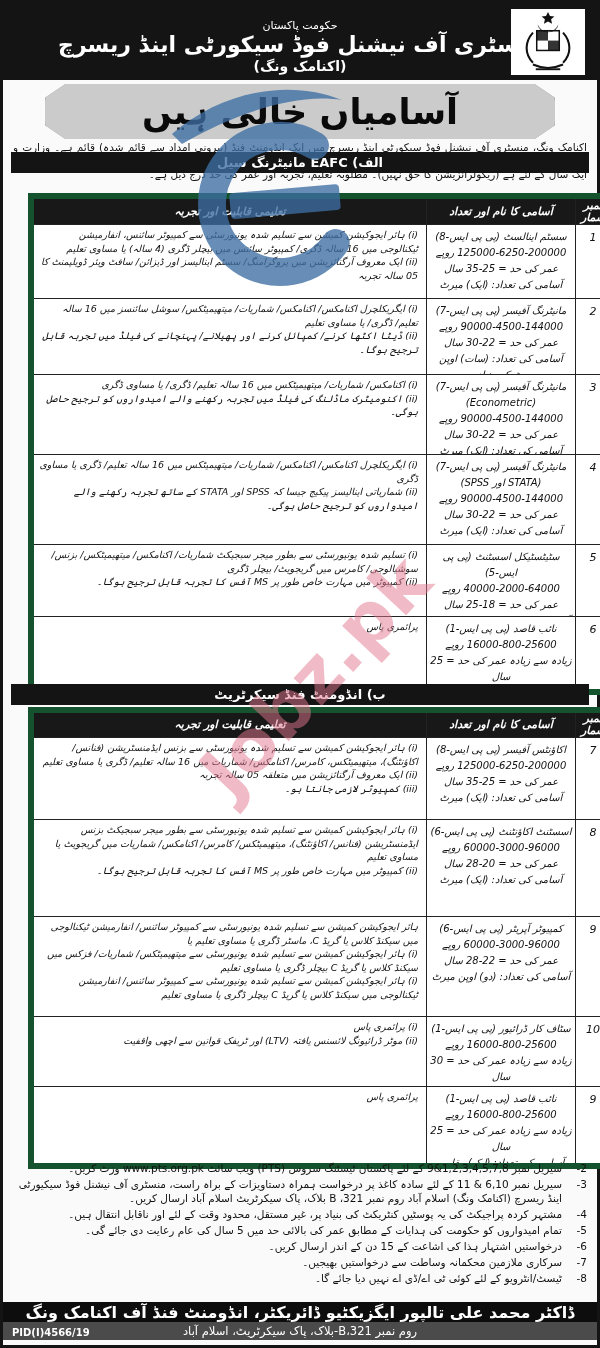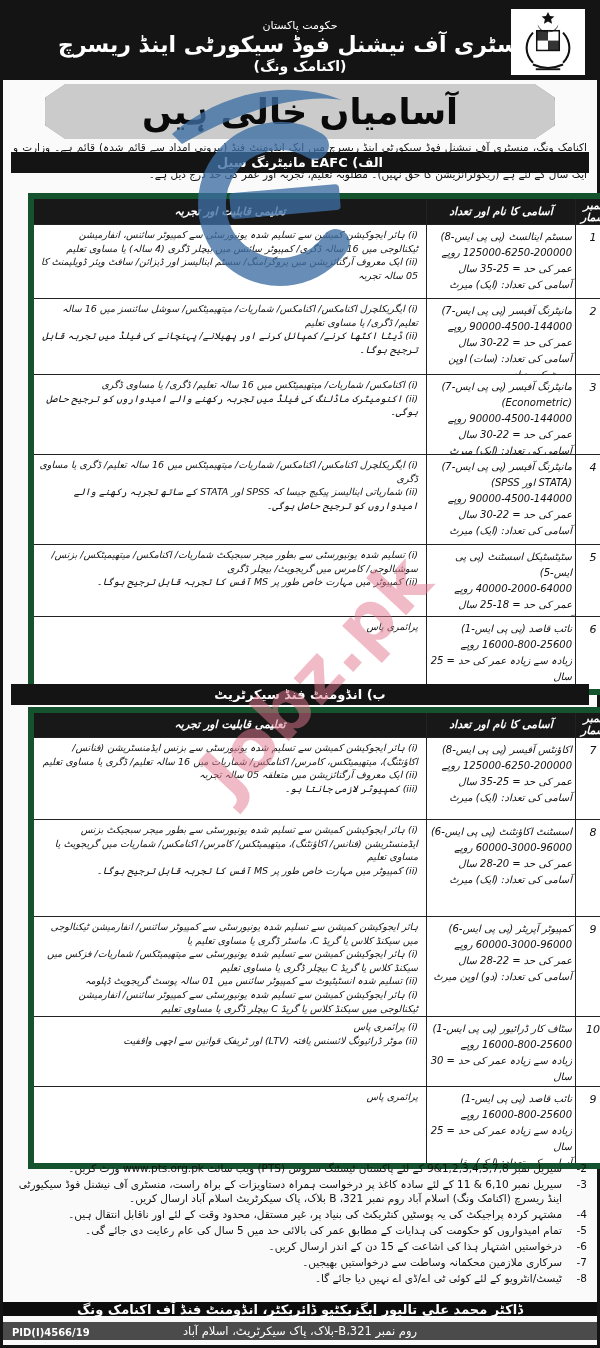--- a/index.html
+++ b/index.html
@@ -25,31 +25,31 @@
           font-weight:bold;font-size:13px;display:flex;align-items:center;justify-content:center;direction:rtl;}
   #sec-a{top:152px;} #sec-b{top:684px;}
   
   .jobtable{position:absolute;left:28px;width:576px;display:grid;grid-template-columns:1fr 150px 34px;
             border:6px solid #14532d;background:#fff;font-style:italic;}
   #table-a{top:193px;} #table-b{top:707px;}
   .cell{overflow:hidden;box-sizing:border-box;}
   .c-head{display:flex;align-items:center;justify-content:center;background:#181818;color:#fff;
           font-weight:bold;font-size:11px;direction:rtl;text-align:center;line-height:12px;}
   .c-qual{direction:rtl;text-align:right;font-size:9.5px;line-height:13.6px;color:#111;padding:3px 8px 2px 5px;}
-  .c-name{direction:rtl;text-align:right;font-size:10px;line-height:16px;color:#111;padding:4px 3px;}
+  .c-name{direction:rtl;text-align:center;font-size:10px;line-height:16px;color:#111;padding:4px 3px;}
   .c-serial{text-align:center;font-size:11px;color:#111;padding-top:6px;}
   .bl{border-left:1px solid #222;} .br{border-right:1px solid #222;} .bt{border-top:1px solid #222;}
   
   .notes{position:absolute;top:1161px;left:13px;width:574px;direction:rtl;font-size:10.5px;line-height:14px;color:#111;}
   .note{display:flex;gap:8px;margin-bottom:2px;align-items:flex-start;}
   .note-num{min-width:17px;direction:ltr;text-align:right;}
   .note-text{flex:1;text-align:right;}
   
-  .fbar{position:absolute;top:1302px;left:3px;right:3px;height:14px;background:#0d0d0d;color:#fff;
-        display:flex;align-items:center;justify-content:center;font-size:13px;font-weight:bold;direction:rtl;}
+  .fbar{position:absolute;top:1302px;left:3px;right:3px;height:20px;background:#0d0d0d;color:#fff;
+        display:flex;align-items:center;justify-content:center;font-size:16px;font-weight:bold;direction:rtl;}
   .fstrip{position:absolute;top:1322px;left:3px;right:3px;height:18px;background:#4b4b4b;color:#fff;
         display:flex;align-items:center;justify-content:center;font-size:11.5px;direction:rtl;}
   .pid{position:absolute;left:9px;top:5px;font-size:10px;font-weight:bold;direction:ltr;}
   
   .wm-blue{position:absolute;top:76px;left:168px;width:255px;height:230px;opacity:.78;pointer-events:none;z-index:6;}
   .wm-jobz{position:absolute;top:548px;left:150px;width:330px;height:255px;display:flex;align-items:center;
            justify-content:center;pointer-events:none;z-index:6;}
   .wm-jobz span{font-size:72px;font-weight:bold;opacity:.5;transform:rotate(-47deg);white-space:nowrap;}
 </style>
 </head>
@@ -180,21 +180,20 @@
       <div class="cell c-name bl br bt">
         <div>اسسٹنٹ اکاؤنٹنٹ (پی پی ایس-6)</div>
         <div>60000-3000-96000 روپے</div>
         <div>عمر کی حد = 20-28 سال</div>
         <div>آسامی کی تعداد: (ایک) میرٹ</div>
       </div>
       <div class="cell c-serial bt">8</div>
       <div class="cell c-qual bt">
         <div>ہائر ایجوکیشن کمیشن سے تسلیم شدہ یونیورسٹی سے کمپیوٹر سائنس/ انفارمیشن ٹیکنالوجی میں سیکنڈ کلاس یا گریڈ C، ماسٹر ڈگری یا مساوی تعلیم یا</div>
         <div>(i) ہائر ایجوکیشن کمیشن سے تسلیم شدہ یونیورسٹی سے میتھیمیٹکس/ شماریات/ فزکس میں سیکنڈ کلاس یا گریڈ C بیچلر ڈگری یا مساوی تعلیم</div>
-        <div>(ii) تسلیم شدہ انسٹیٹیوٹ سے کمپیوٹر سائنس میں 01 سالہ پوسٹ گریجویٹ ڈپلومہ</div>
         <div>(i) ہائر ایجوکیشن کمیشن سے تسلیم شدہ یونیورسٹی سے کمپیوٹر سائنس/ انفارمیشن ٹیکنالوجی میں سیکنڈ کلاس یا گریڈ C بیچلر ڈگری یا مساوی تعلیم</div>
       </div>
       <div class="cell c-name bl br bt">
         <div>کمپیوٹر آپریٹر (پی پی ایس-6)</div>
         <div>60000-3000-96000 روپے</div>
         <div>عمر کی حد = 22-28 سال</div>
         <div>آسامی کی تعداد: (دو) اوپن میرٹ</div>
       </div>
       <div class="cell c-serial bt">9</div>
       <div class="cell c-qual bt">

